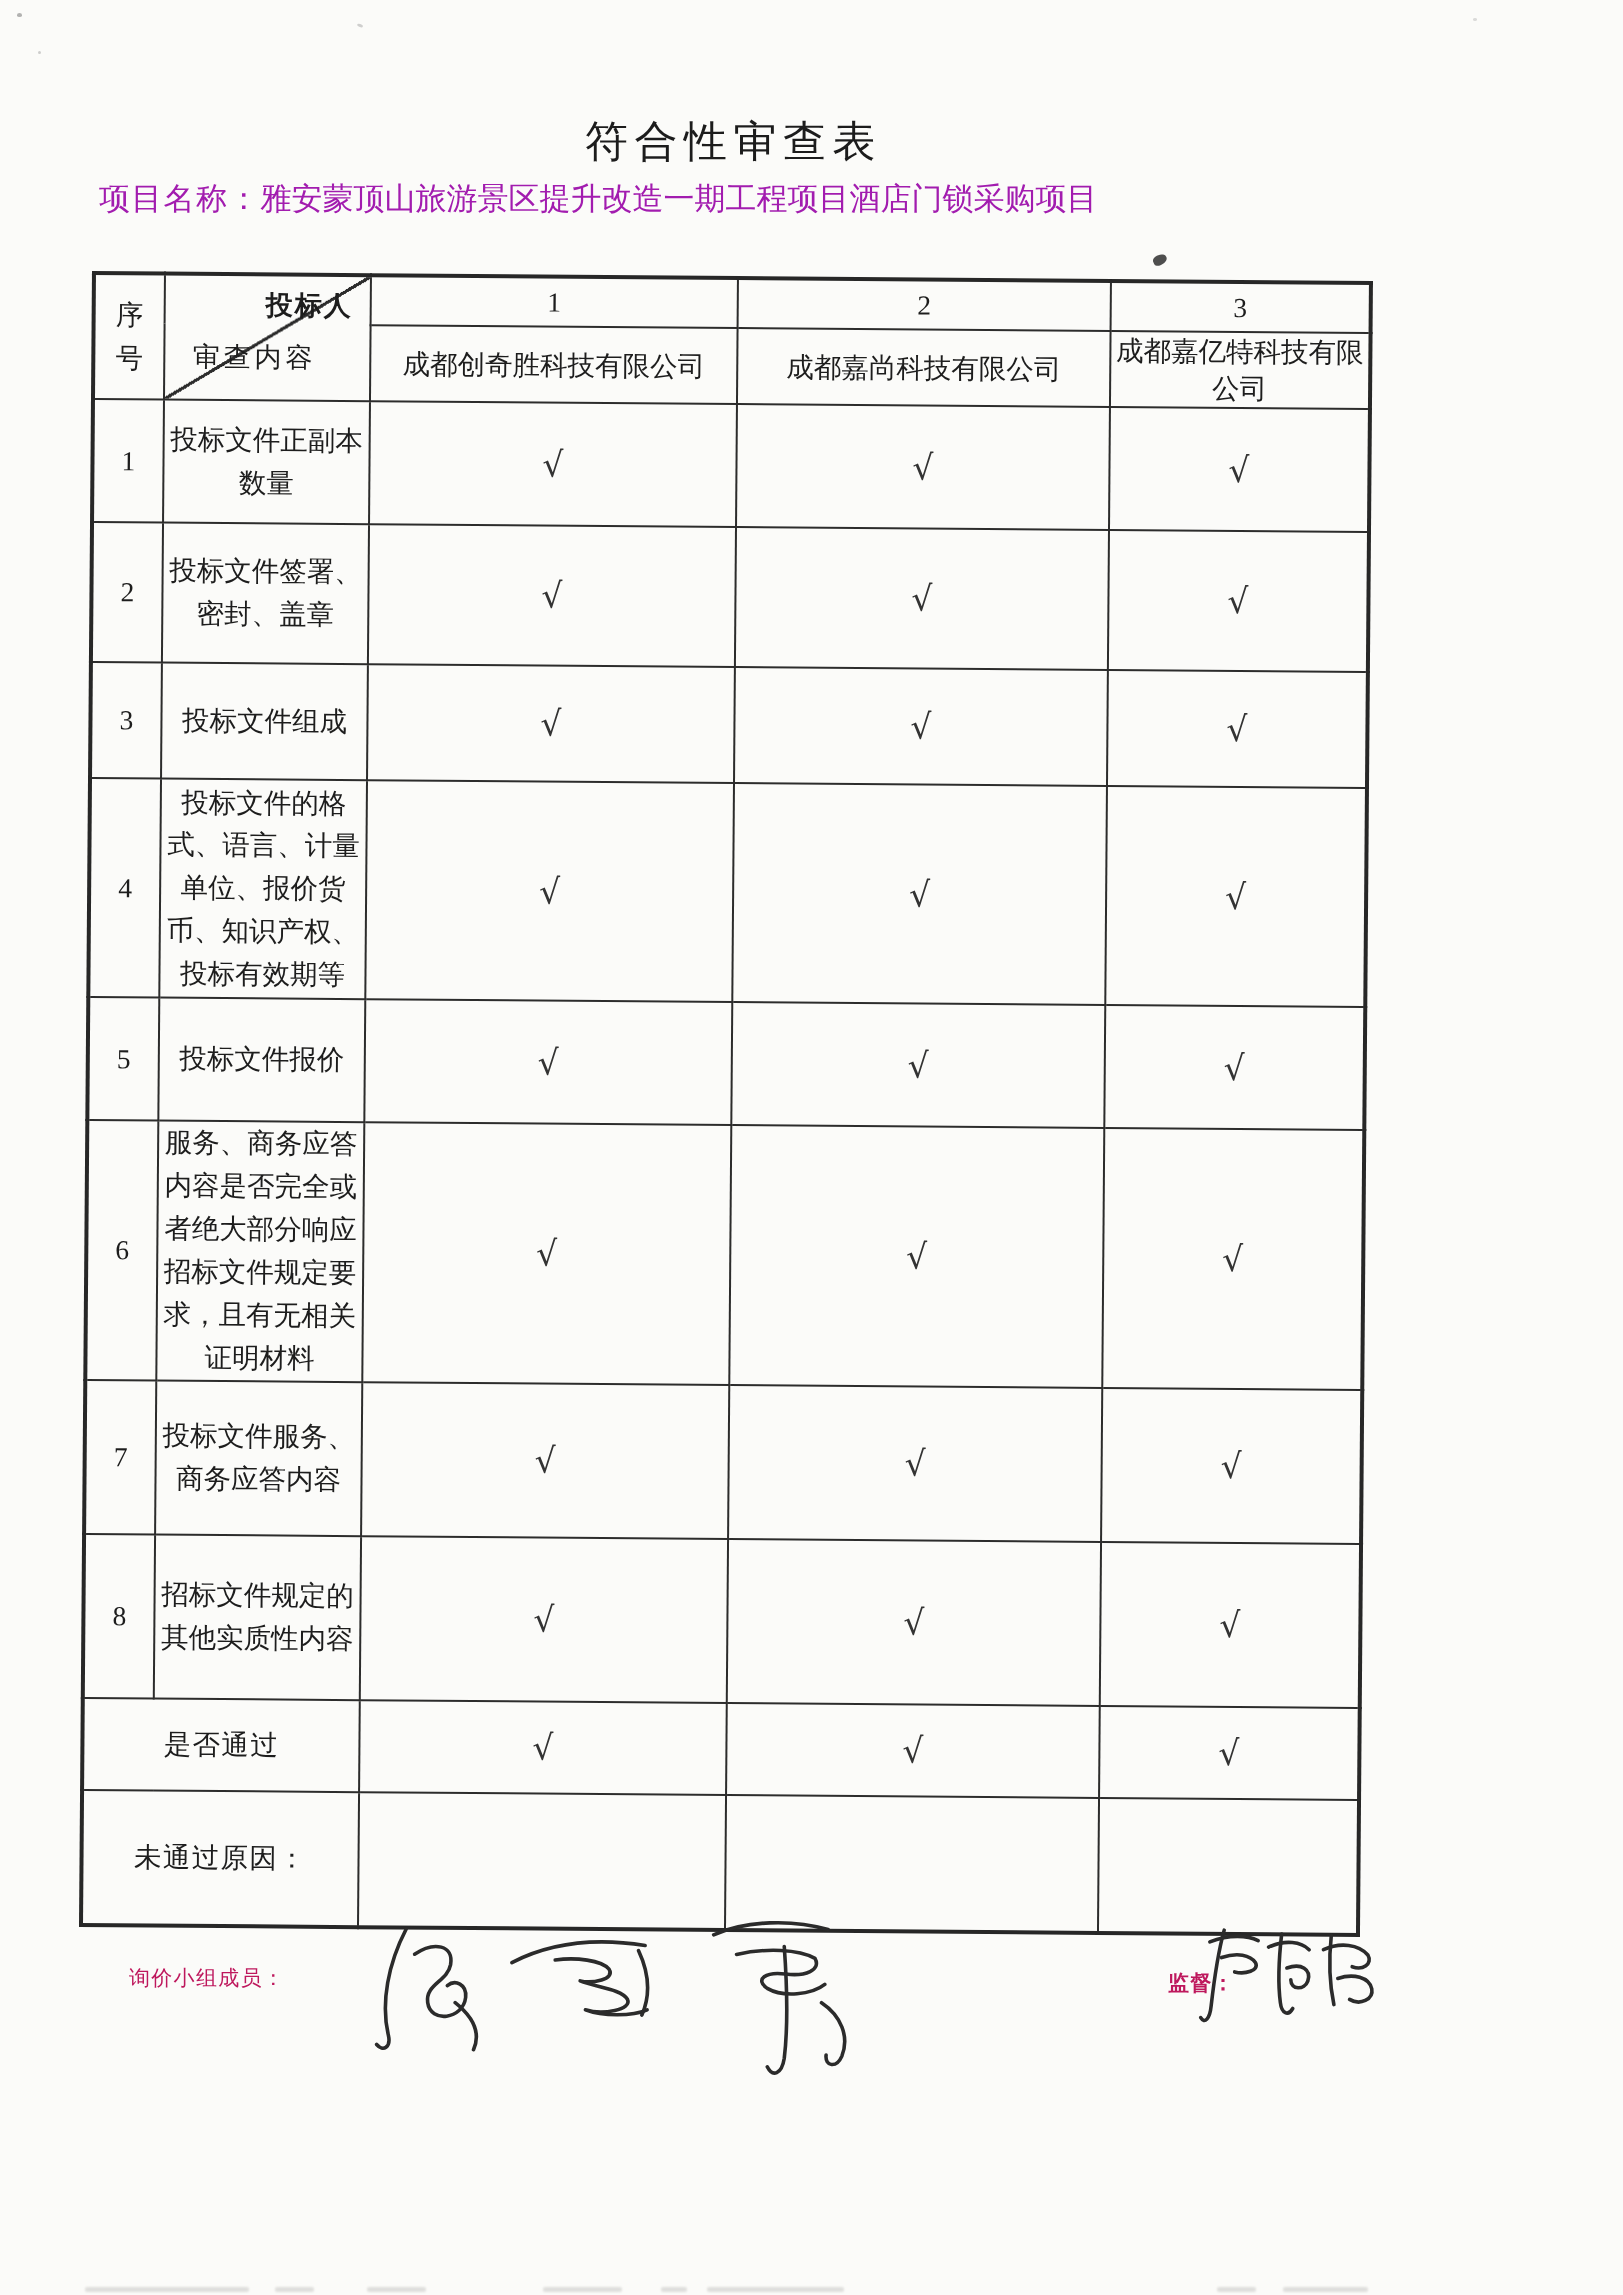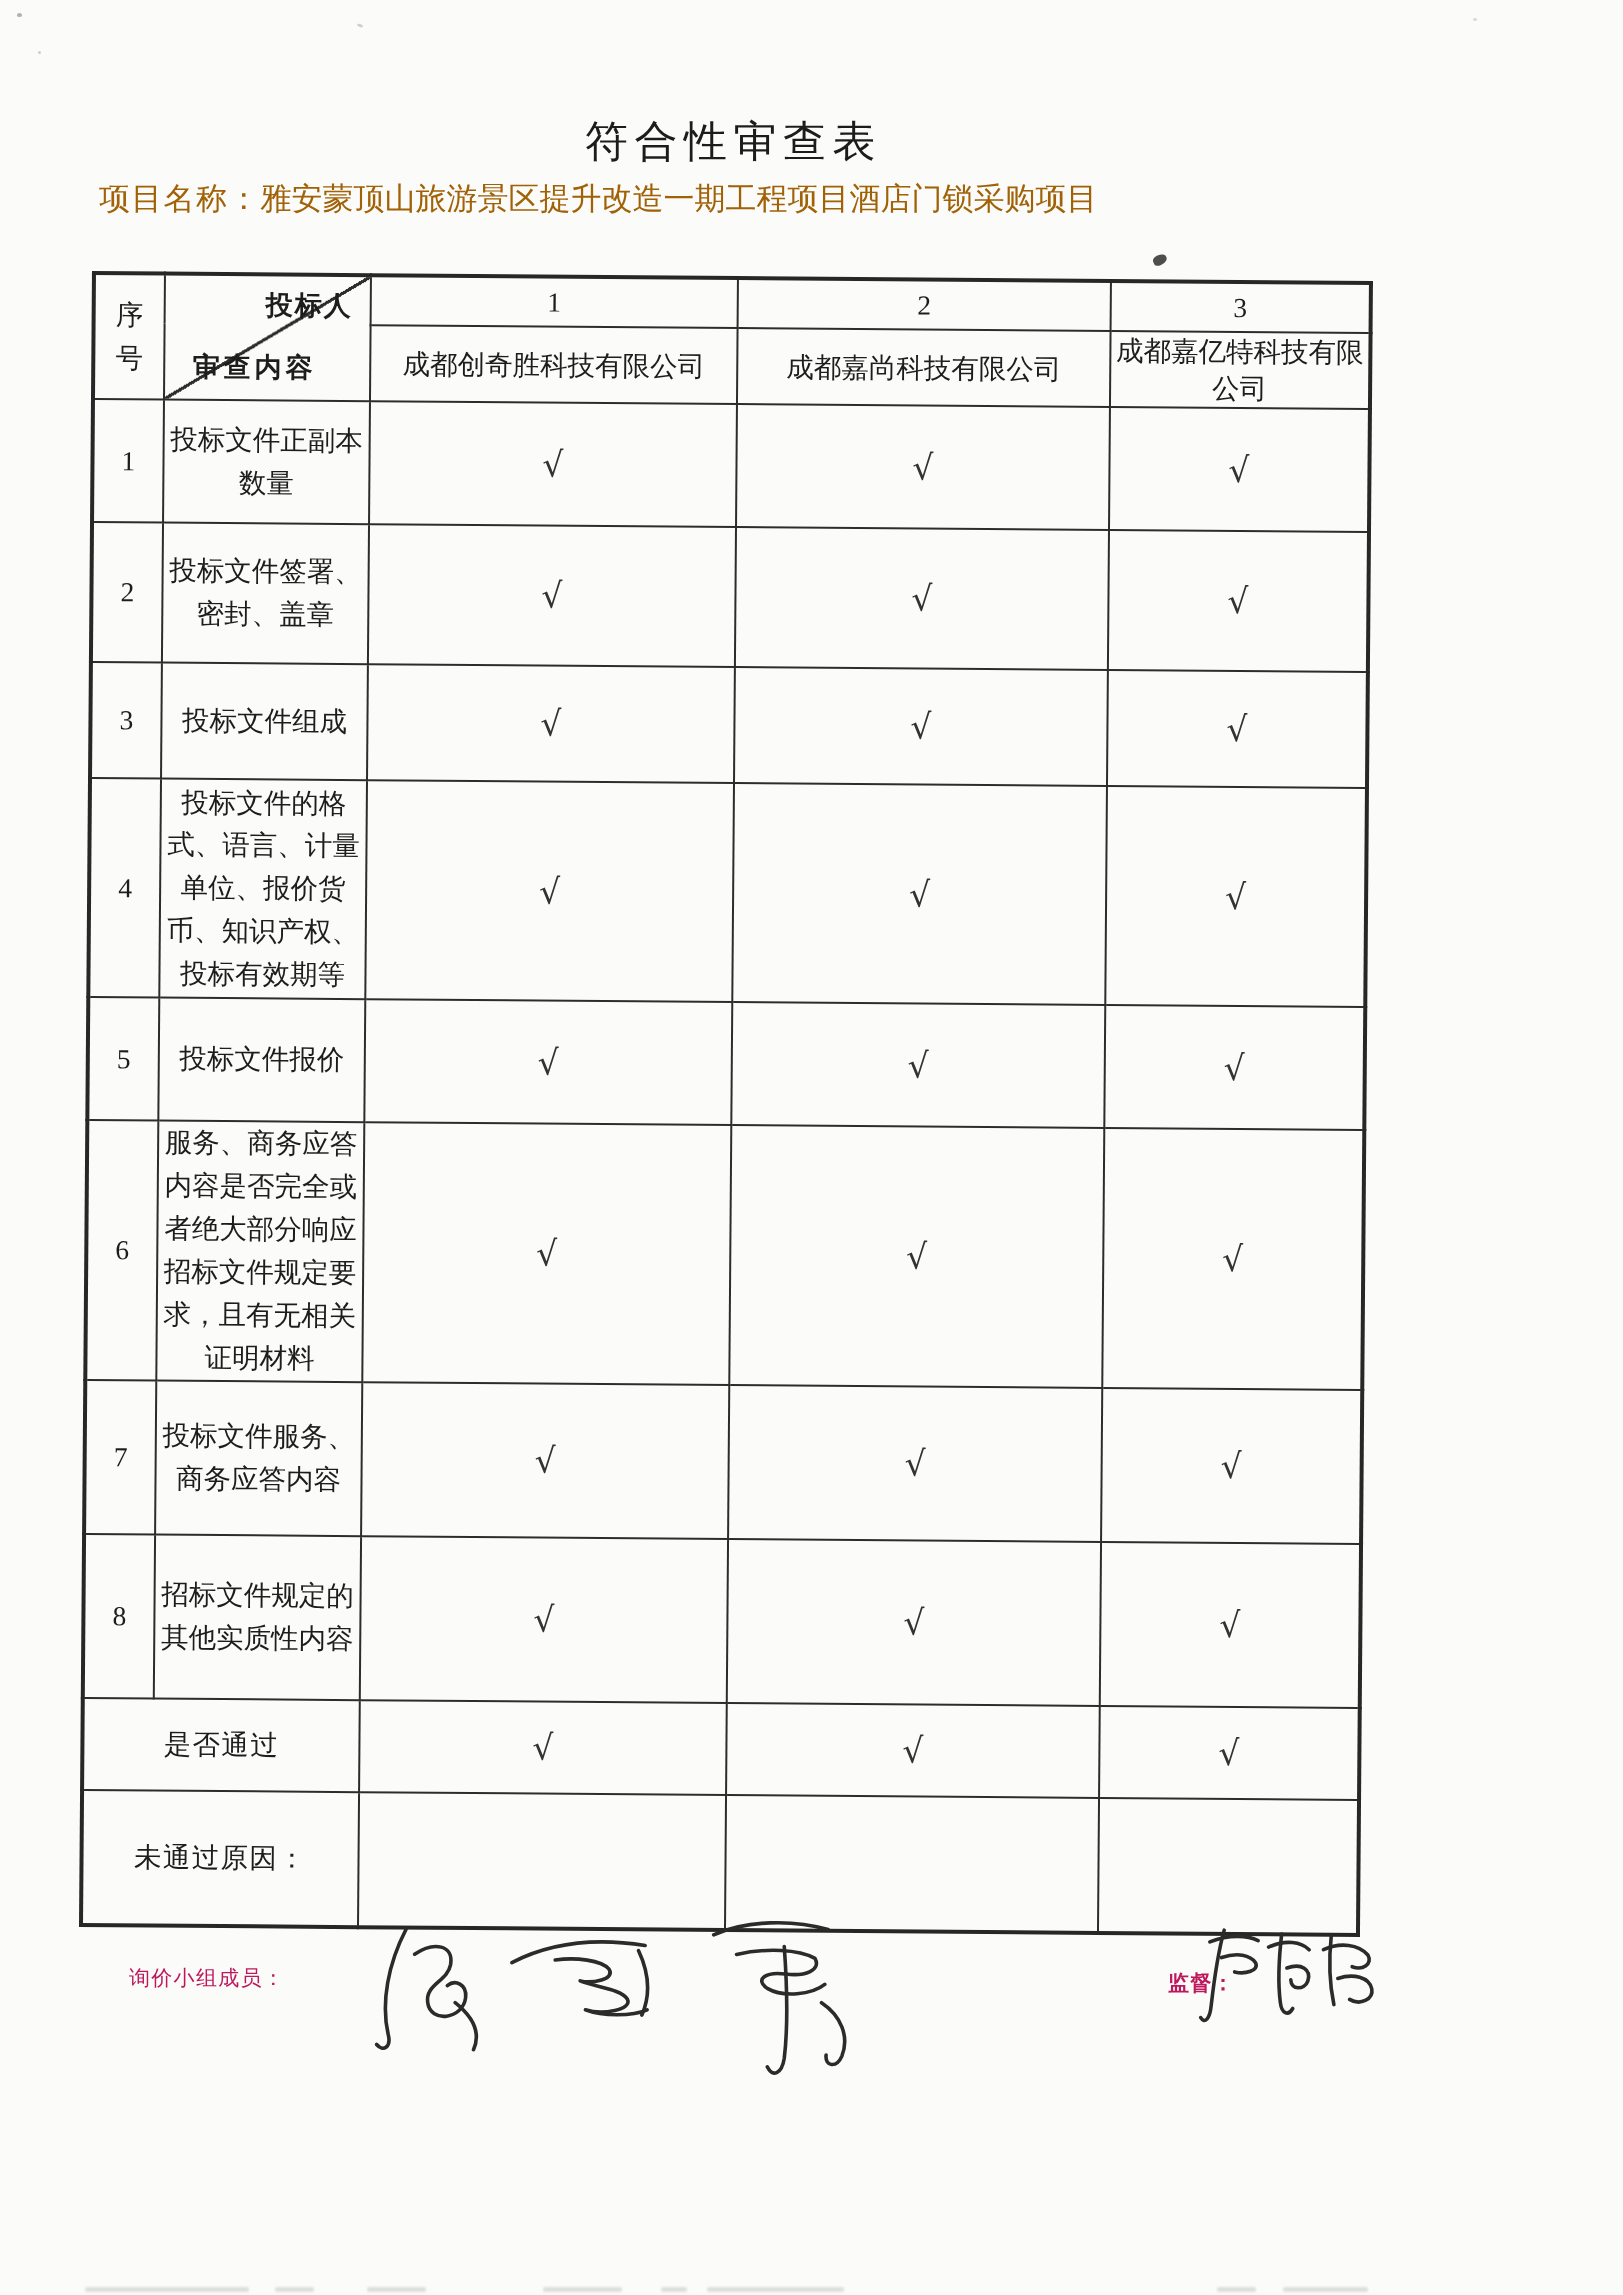--- a/index.html
+++ b/index.html
@@ -12,21 +12,21 @@
   }
   .page { position: absolute; inset: 0; width: 1623px; height: 2295px; }
 
   
   .doc-title {
     position: absolute; top: 113px; left: 92px; width: 1283px;
     text-align: center;
     font-size: 43px; font-weight: 400; letter-spacing: 6.5px;
     color: #1c1c1c;
   }
-  .meta-line { position: absolute; left: 99px; font-size: 31px; color: #a16207; white-space: nowrap; }
+  .meta-line { position: absolute; left: 99px; font-size: 31px; color: #a21caf; white-space: nowrap; }
   .meta-line.name { top: 178px; }
   .meta-line.no   { top: 223px; }
   .meta-line .label { letter-spacing: 1.3px; }
 
   
   .table-wrap {
     position: absolute; left: 92px; top: 271px;
     transform: rotate(0.45deg); transform-origin: 0 0;
   }
   table.review {
@@ -48,21 +48,21 @@
 
   td.corner {
     position: relative;
     background-image: linear-gradient(to bottom right,
       transparent calc(50% - 1.6px),
       #2c2c2c calc(50% - 1.6px),
       #2c2c2c calc(50% + 1.6px),
       transparent calc(50% + 1.6px));
   }
   td.corner .bidder-lbl  { position: absolute; top: 10.5px;  right: 17px; font-size: 27px; letter-spacing: 2px; font-weight: bold; }
-  td.corner .review-lbl  { position: absolute; bottom: 14px; left: 27.5px; font-size: 27px; letter-spacing: 3.9px; font-weight: bold; }
+  td.corner .review-lbl  { position: absolute; bottom: 24px; left: 27.5px; font-size: 27px; letter-spacing: 3.9px; }
 
   td.bidder-no { font-size: 29px; }
   td.bidder-name { font-size: 27.5px; padding: 5.2px 1.3px; line-height: 1.35; }
 
   td.seq-cell { font-size: 29px; }
   td.content-cell {
     text-align: left;
     font-size: 27.5px;
     line-height: 1.56;
     padding: 10.5px 5.2px 10.5px 17px;

